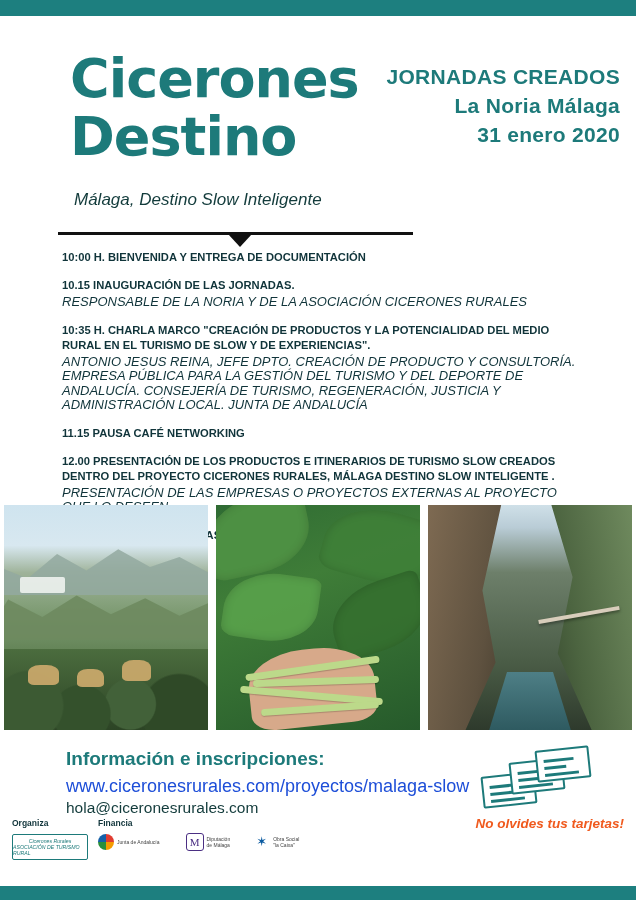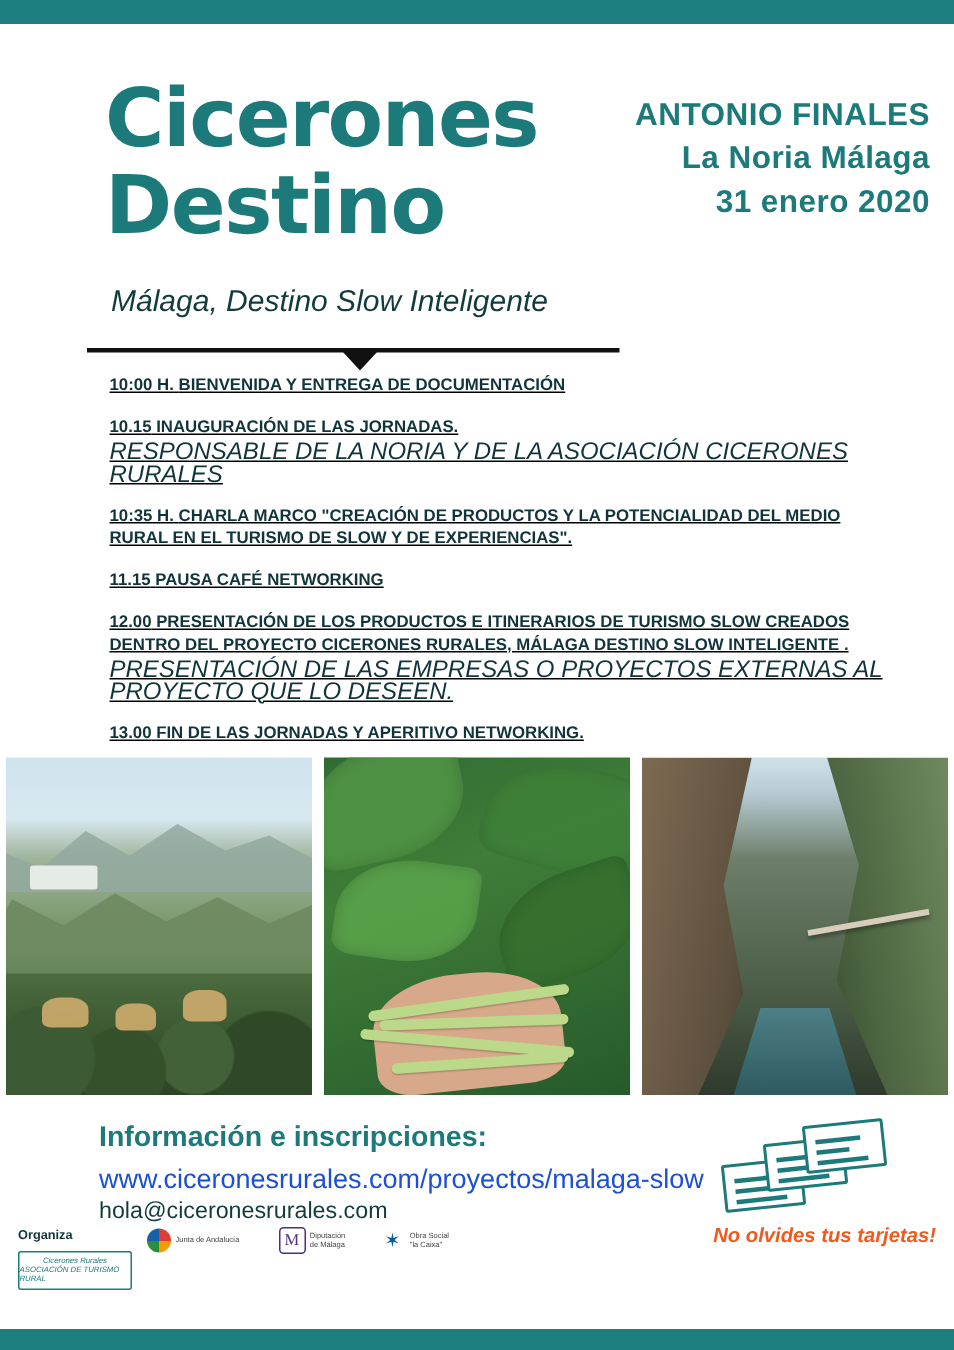--- a/index.html
+++ b/index.html
@@ -43,21 +43,21 @@
     font-size: 54px;
     line-height: 58px;
     font-weight: bold;
     color: #1d7a7a;
     letter-spacing: -1px;
     font-family: "DejaVu Sans", sans-serif;
   }
   .title-sub {
     position: absolute;
     left: 62px; top: 150px;
-    font-size: 20px;
+    font-size: 17px;
     font-style: italic;
     color: #123b3b;
     font-family: "Liberation Sans", sans-serif;
   }
   .event-block {
     position: absolute;
     right: 28px; top: 22px;
     text-align: right;
     color: #1d7a7a;
     font-weight: bold;
@@ -85,34 +85,33 @@
     position: absolute;
     left: 228px; top: 6px;
     width: 0; height: 0;
     border-left: 12px solid transparent;
     border-right: 12px solid transparent;
     border-top: 13px solid #111111;
   }
   
   .programme {
     position: absolute;
-    left: 73px; top: 250px;
+    left: 62px; top: 250px;
     width: 520px;
-    text-decoration: underline;
   }
   .item { margin-bottom: 13px; }
   .item-head {
     font-size: 11.2px;
     color: #10343a;
     line-height: 15px;
   }
   .item-time { font-weight: bold; }
   .item-title { font-weight: bold; }
   .item-desc {
-    font-size: 16px;
+    font-size: 13px;
     font-style: italic;
     color: #10343a;
     line-height: 14.5px;
     margin-top: 2px;
   }
   
   .photos {
     position: absolute;
     left: 0; top: 505px;
     width: 636px;
@@ -376,21 +375,21 @@
   <div class="band-top"></div>
 
   <div class="header">
     <div class="title-main">
       <div>Cicerones</div>
       <div>Destino</div>
     </div>
     <div class="title-sub">Málaga, Destino Slow Inteligente</div>
 
     <div class="event-block">
-      <div class="event-line">ANTONIO FINALES</div>
+      <div class="event-line">JORNADAS CREADOS</div>
       <div class="event-line">La Noria Málaga</div>
       <div class="event-line">31 enero 2020</div>
     </div>
   </div>
 
   <div class="divider-wrap">
     <div class="divider-line"></div>
     <div class="divider-tri"></div>
   </div>
 
@@ -409,20 +408,21 @@
         <span class="item-title">INAUGURACIÓN DE LAS JORNADAS.</span>
       </div>
       <div class="item-desc">RESPONSABLE DE LA NORIA Y DE LA ASOCIACIÓN CICERONES RURALES</div>
     </div>
 
     <div class="item">
       <div class="item-head">
         <span class="item-time">10:35 H.</span>
         <span class="item-title">CHARLA MARCO "CREACIÓN DE PRODUCTOS Y LA POTENCIALIDAD DEL MEDIO RURAL EN EL TURISMO DE SLOW Y DE EXPERIENCIAS".</span>
       </div>
+      <div class="item-desc">ANTONIO JESUS REINA, JEFE DPTO. CREACIÓN DE PRODUCTO Y CONSULTORÍA. EMPRESA PÚBLICA PARA LA GESTIÓN DEL TURISMO Y DEL DEPORTE DE ANDALUCÍA. CONSEJERÍA DE TURISMO, REGENERACIÓN, JUSTICIA Y ADMINISTRACIÓN LOCAL. JUNTA DE ANDALUCÍA</div>
     </div>
 
     <div class="item">
       <div class="item-head">
         <span class="item-time">11.15</span>
         <span class="item-title">PAUSA CAFÉ NETWORKING</span>
       </div>
     </div>
 
     <div class="item">
@@ -501,20 +501,21 @@
       <div class="foot-label">Organiza</div>
       <div class="logo-box">
         <div class="logo-cicerones">
           <div>Cicerones Rurales</div>
           <div>ASOCIACIÓN DE TURISMO RURAL</div>
         </div>
       </div>
     </div>
 
     <div class="foot-col financia">
+      <div class="foot-label">Financia</div>
       <div class="logo-row">
 
         <div class="logo-generic">
           <div class="swirl"></div>
           <div>
             <div>Junta de Andalucía</div>
             <div></div>
           </div>
         </div>
 

